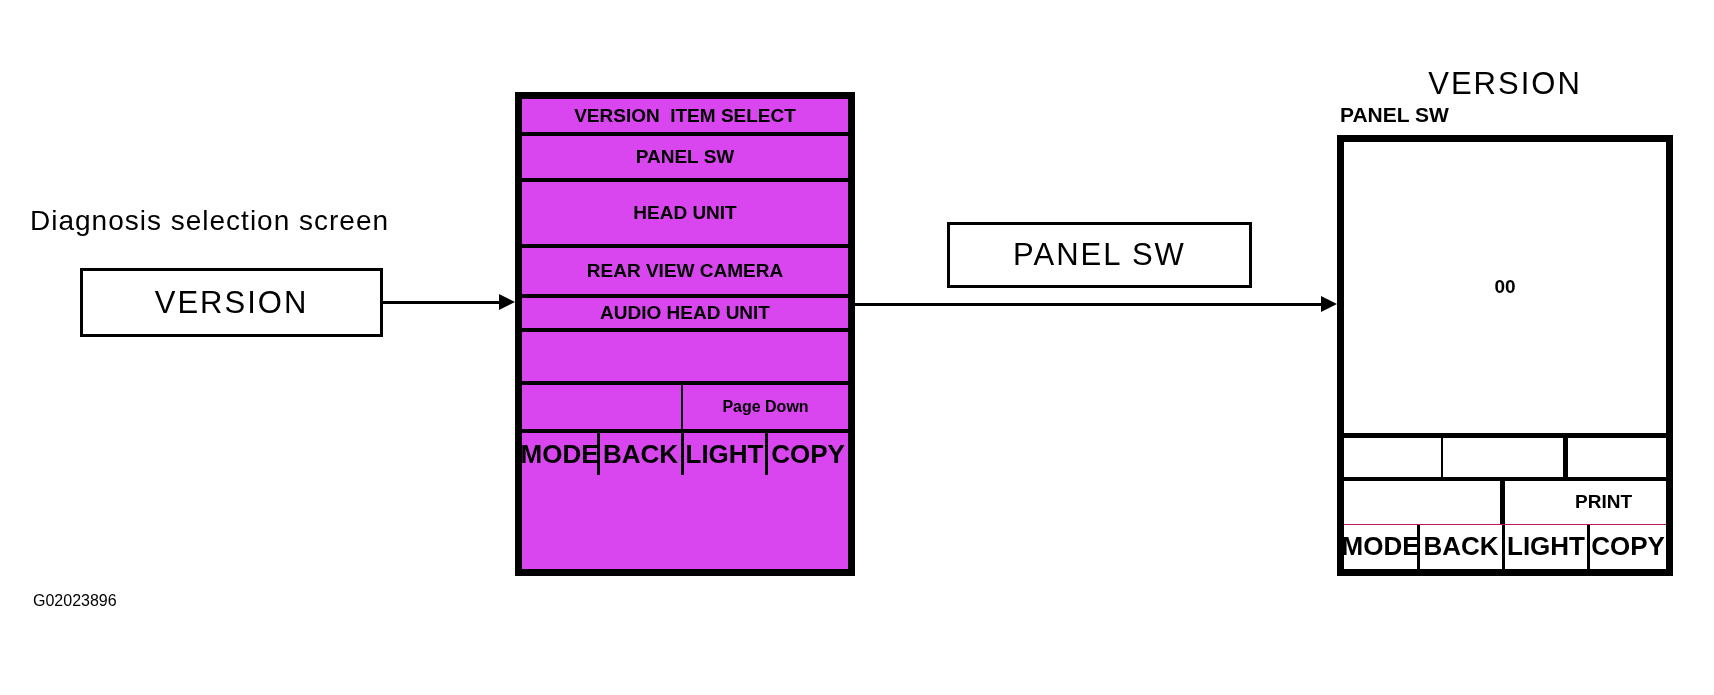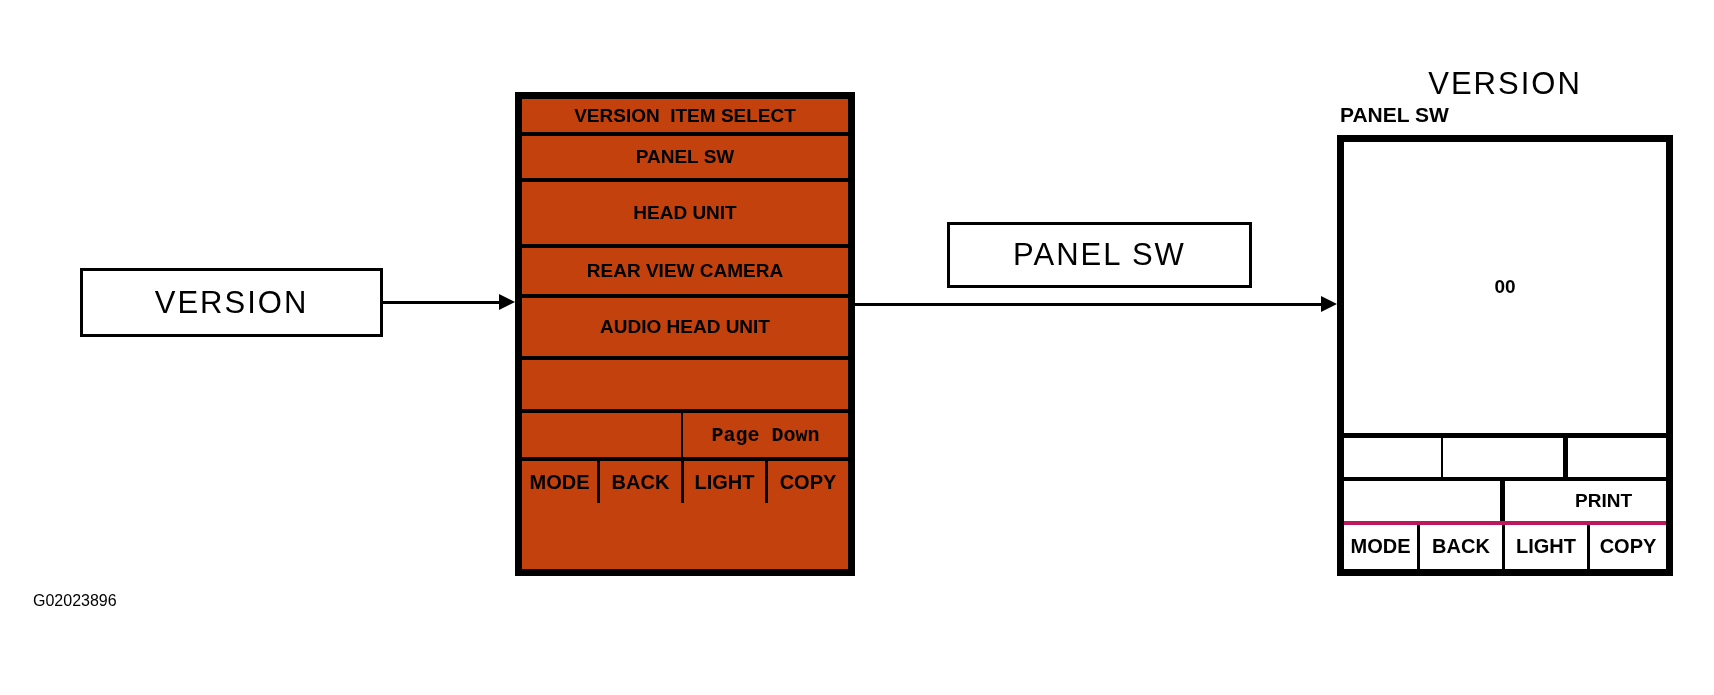--- a/index.html
+++ b/index.html
@@ -58,69 +58,68 @@
   .arrow2-line { left: 855px; top: 303px; width: 468px; }
   .arrow2-head { left: 1321px; top: 296px; }
 
   
   .menu-table {
     position: absolute;
     left: 515px; top: 92px;
     width: 340px; height: 484px;
     border: 7px solid #000;
     box-sizing: border-box;
-    background: #c2410c;
+    background: #d946ef;
     display: flex;
     flex-direction: column;
   }
   .menu-row {
     box-sizing: border-box;
     border-bottom: 4px solid #000;
     display: flex;
     align-items: center;
     justify-content: center;
     font-weight: bold;
     font-size: 19px;
     white-space: pre;
   }
   .mr1 { height: 37px; } .mr2 { height: 46px; } .mr3 { height: 66px; }
-  .mr4 { height: 50px; } .mr5 { height: 48px; } .mr6 { height: 62px; }
+  .mr4 { height: 50px; } .mr5 { height: 48px; } .mr6 { height: 34px; }
   .mr7 { height: 47px; } .mr8 { height: 53px; }
   .pagedown-row {
     box-sizing: border-box;
     height: 48px;
     border-bottom: 4px solid #000;
     display: flex;
   }
   .pd-left {
     box-sizing: border-box;
     width: 161px;
     border-right: 2px solid #000;
   }
   .pd-right {
     flex: 1;
     display: flex;
     align-items: center;
     justify-content: center;
     font-weight: bold;
-    font-size: 20px;
-    font-family: Liberation Mono, monospace;
+    font-size: 16px;
   }
   .btn-row {
     box-sizing: border-box;
     height: 42px;
     display: flex;
   }
   .btn-cell {
     box-sizing: border-box;
     display: flex;
     align-items: center;
     justify-content: center;
     font-weight: bold;
-    font-size: 20px;
+    font-size: 26px;
     border-right: 3px solid #000;
   }
   .btn-cell:last-child { border-right: none; }
   .menu-table .bc1 { width: 78px; } .menu-table .bc2 { width: 84px; }
   .menu-table .bc3 { width: 84px; } .menu-table .bc4 { flex: 1; }
 
   
   .result-title {
     position: absolute;
     left: 1337px; top: 66px;
@@ -162,21 +161,21 @@
     height: 44px;
     border-bottom: 4px solid #000;
     display: flex;
   }
   .c3a { box-sizing: border-box; width: 99px;  border-right: 2px solid #000; }
   .c3b { box-sizing: border-box; width: 125px; border-right: 5px solid #000; }
   .c3c { flex: 1; }
   .print-row {
     box-sizing: border-box;
     height: 45px;
-    border-bottom: 4px solid #be185d;
+    border-bottom: 1px solid #be185d;
     display: flex;
     gap: 36px;
   }
   .pr-left {
     box-sizing: border-box;
     width: 161px;
     border-right: 5px solid #000;
   }
   .pr-right {
     flex: 1;
@@ -195,20 +194,21 @@
     position: absolute;
     left: 33px; top: 592px;
     font-size: 16px;
   }
 </style>
 </head>
 <body>
 
 <div class="canvas">
 
+  <div class="caption">Diagnosis selection screen</div>
 
   <div class="flow-box version-box">
     <span>VERSION</span>
   </div>
 
   <div class="arrow-line arrow1-line"></div>
   <div class="arrow-head arrow1-head"></div>
 
   <div class="menu-table">
     <div class="menu-row mr1">

